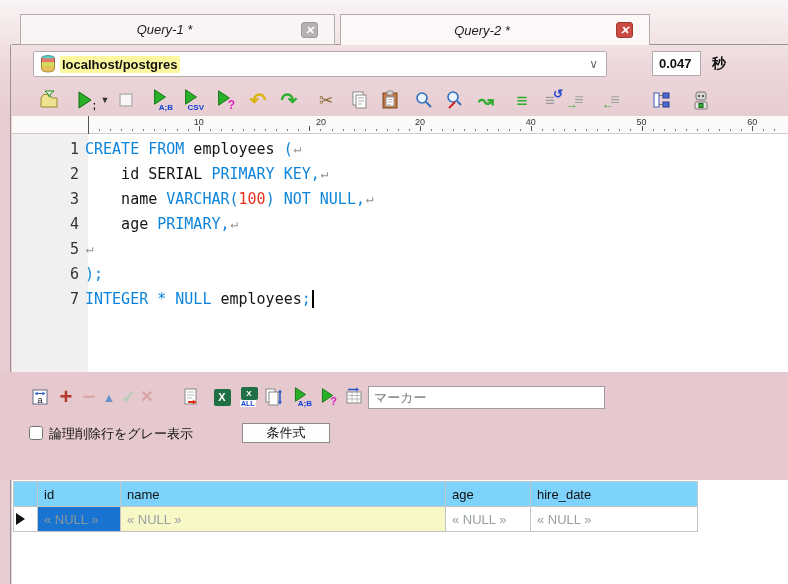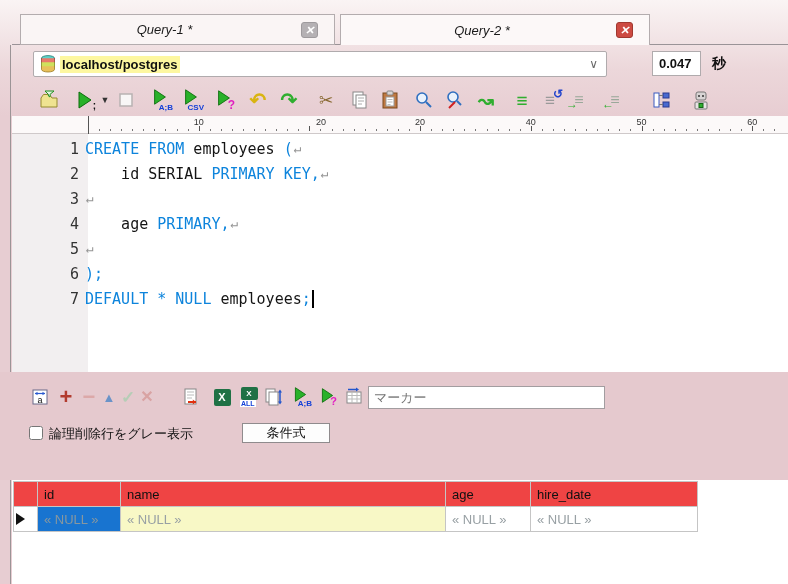--- a/index.html
+++ b/index.html
@@ -77,21 +77,21 @@
   .result-tab { position:absolute; left:20px; top:80px; width:253px; height:28px; background:#faf5f5;
     border:1px solid #b6b0b2; border-bottom:none; display:flex; align-items:center; justify-content:center;
     font-size:13px; color:#111; }
 
   
   .grid-area { position:absolute; left:12px; top:480px; width:776px; height:104px; background:#fff; }
   .grid { position:absolute; left:1px; top:1px; border-top:1px solid #c5c5c5; border-left:1px solid #c5c5c5; }
   .grow { display:flex; }
   .gcell { height:25px; border-right:1px solid #c5c5c5; border-bottom:1px solid #c5c5c5;
     font-size:13px; display:flex; align-items:center; padding:0 6px; color:#111; background:#fff; overflow:hidden; }
-  .gcell.header { background:#ef4444;text-align:right; }
+  .gcell.header { background:#7dd3fc;text-align:right; }
   .gcell.marker { width:24px; padding:0 2px; }
   .null-text { color:#98a0a4; }
   .cell-selected { background:#1874d0 !important; }
   .cell-selected .null-text { color:#87979f; }
   .cell-yellow { background:#f8f8c6 !important; }
   .row-pointer { width:0; height:0; border-left:9px solid #111; border-top:6px solid transparent;
     border-bottom:6px solid transparent; }
 </style>
 </head>
 <body>
@@ -323,38 +323,39 @@
           <span class="code-text"><span class="tok-k">CREATE FROM</span><span class="tok-i"> employees </span><span class="tok-s">(</span></span>
           <span class="ret-mark">↵</span>
         </div>
         <div class="code-line" style="top: 27px;">
           <span class="line-num">2</span>
           <span class="code-text"><span class="tok-i">    id SERIAL </span><span class="tok-k">PRIMARY KEY</span><span class="tok-s">,</span></span>
           <span class="ret-mark">↵</span>
         </div>
         <div class="code-line" style="top: 52px;">
           <span class="line-num">3</span>
+          <span class="code-text"><span class="tok-i">    name </span><span class="tok-k">VARCHAR</span><span class="tok-s">(</span><span class="tok-n">100</span><span class="tok-s">)</span><span class="tok-i"> </span><span class="tok-k">NOT NULL</span><span class="tok-s">,</span></span>
           <span class="ret-mark">↵</span>
         </div>
         <div class="code-line" style="top: 77px;">
           <span class="line-num">4</span>
           <span class="code-text"><span class="tok-i">    age </span><span class="tok-k">PRIMARY</span><span class="tok-s">,</span></span>
           <span class="ret-mark">↵</span>
         </div>
         <div class="code-line" style="top: 102px;">
           <span class="line-num">5</span>
           <span class="ret-mark">↵</span>
         </div>
         <div class="code-line" style="top: 127px;">
           <span class="line-num">6</span>
           <span class="code-text"><span class="tok-s">);</span></span>
         </div>
         <div class="code-line" style="top: 152px;">
           <span class="line-num">7</span>
-          <span class="code-text"><span class="tok-k">DEFAULT</span><span class="tok-i"> </span><span class="tok-s">*</span><span class="tok-i"> </span><span class="tok-k">NULL</span><span class="tok-i"> employees</span><span class="tok-s">;</span></span>
+          <span class="code-text"><span class="tok-k">INTEGER</span><span class="tok-i"> </span><span class="tok-s">*</span><span class="tok-i"> </span><span class="tok-k">NULL</span><span class="tok-i"> employees</span><span class="tok-s">;</span></span>
           <span class="caret"></span>
         </div>
       </div>
   </div>
 
   <div class="mid-band">
 
     <span class="mi" style="left:28px">
       <svg width="20" height="20" viewBox="0 0 20 20">
         <rect x="3" y="3" width="14" height="14" fill="#fff" stroke="#6a6a8a"></rect>

